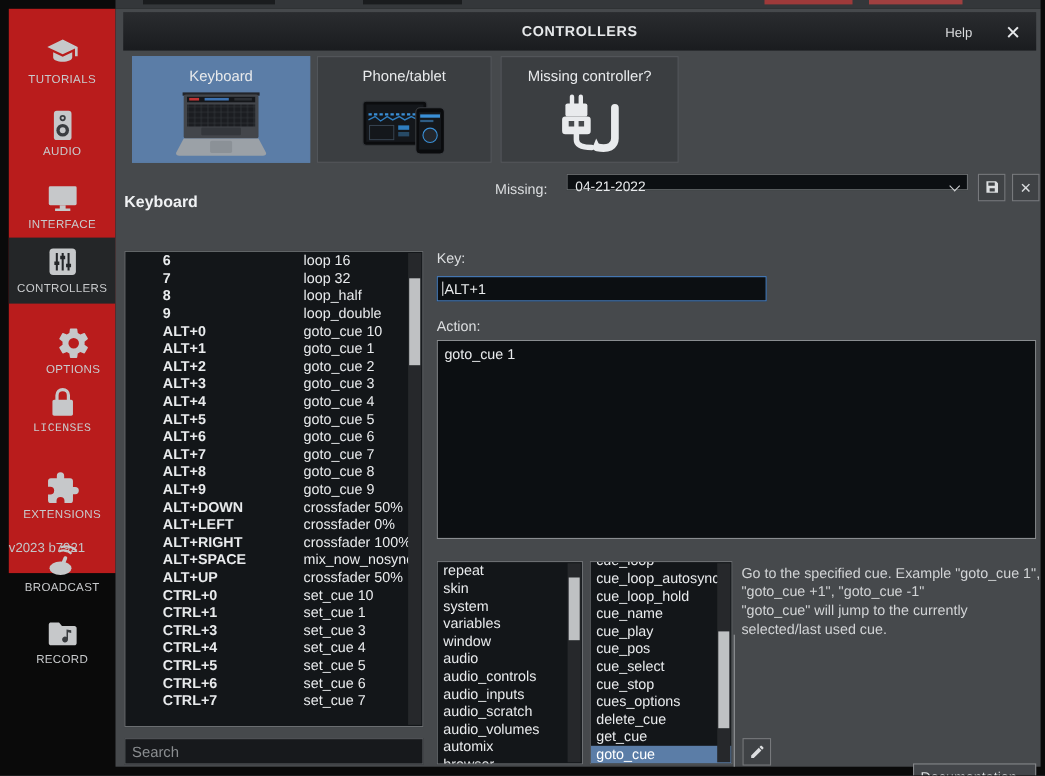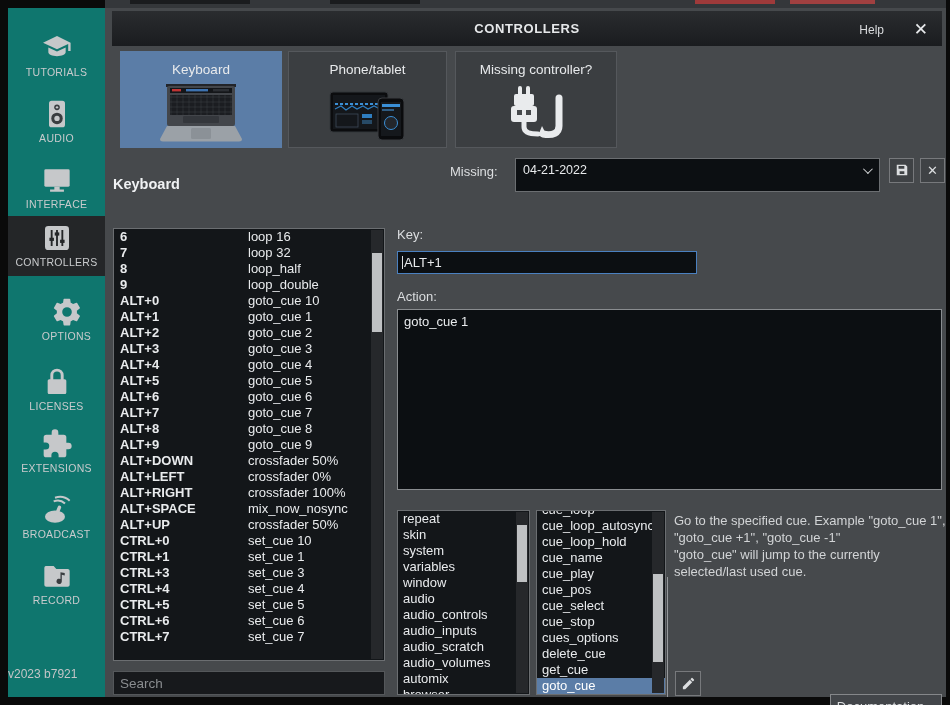--- a/index.html
+++ b/index.html
@@ -3,21 +3,21 @@
 <meta charset="utf-8">
 <style>
   * { margin:0; padding:0; box-sizing:border-box; }
   body { background:#000; font-family:"Liberation Sans", sans-serif; }
   .screen { position:relative; width:950px; height:705px; background:#0a0a0a; overflow:hidden; }
 
   
   .artifact { position:absolute; }
 
   
-  .sidebar { position:absolute; left:8px; top:8px; width:97px; height:689px; background:#0f766e; }
+  .sidebar { position:absolute; left:8px; top:8px; width:97px; height:513px; background:#b91c1c; }
   .side-item { position:absolute; left:0; width:97px; height:58px; text-align:center; cursor:pointer; }
   .side-item.selected { background:#242628; }
   .side-item .icn { display:block; margin:0 auto; width:32px; height:32px; }
   .side-item .lbl { display:block; margin-top:2px; font-size:10.5px; letter-spacing:.3px; color:#c9cbcd; }
   .version { position:absolute; left:0; bottom:16px; width:97px; text-align:left; color:#c3c5c7; font-size:12px; }
 
   
   .main { position:absolute; left:105px; top:8px; width:841px; height:689px; background:#46494c; }
 
   .hdr { position:absolute; left:7px; top:3px; width:830px; height:35px;
@@ -29,36 +29,36 @@
 
   
   .card { position:absolute; top:43px; height:97px; background:#3b3e41; border:1px solid #55585c;
           text-align:center; cursor:pointer; }
   .card .ct { display:block; margin-top:10px; color:#e8eaec; font-size:13.5px; }
   .card.selected { background:#5b7da7; border-color:#5b7da7; }
   .card .pic { position:absolute; left:0; right:0; top:30px; display:flex; justify-content:center; }
 
   
   .map-label { position:absolute; left:345px; top:156px; color:#dcdee0; font-size:13px; }
-  .map-select { position:absolute; left:410px; top:150px; width:365px; height:34px; background:#0c0f12;
+  .map-select { position:absolute; left:410px; top:150px; width:365px; height:15px; background:#0c0f12;
                 border:1px solid #6b6e71; color:#e8eaec; font-size:12.5px; line-height:22px;
                 padding-left:7px; cursor:pointer; }
   .map-select .chev { position:absolute; right:9px; top:8px; width:7px; height:7px;
                       border-right:1.6px solid #cfd1d3; border-bottom:1.6px solid #cfd1d3;
                       transform:rotate(45deg) translateY(-2px); }
   .sq-btn { position:absolute; top:150px; width:25px; height:25px; background:#3f4245;
             border:1px solid #77797c; color:#dcdee0; text-align:center; line-height:23px;
             font-size:13px; cursor:pointer; }
 
   .section-title { position:absolute; left:8px; top:168px; color:#f0f2f4; font-size:14.5px; font-weight:bold; }
 
   
   .klist { position:absolute; left:8px; top:220px; width:272px; height:433px; background:#131619;
            border:1px solid #6b6e71; overflow:hidden; }
-  .krow { height:16px; line-height:16px; font-size:13px; color:#e9ebed; white-space:nowrap; cursor:pointer; }
+  .krow { height:16px; line-height:16px; font-size:13px; color:#e9ebed; white-space:nowrap; cursor:pointer;padding-left:28px; }
   .krow .kkey { display:inline-block; width:134px; padding-left:6px; font-weight:bold; }
   .krow .kact { display:inline-block; }
   .sb { position:absolute; right:1px; top:1px; bottom:1px; width:12px; background:#26282b; cursor:pointer; }
   .sb .thumb { position:absolute; left:1px; right:1px; background:#bfc1c3; }
 
   .search { position:absolute; left:8px; top:663px; width:272px; height:24px; background:#17191c;
             border:1px solid #54575a; color:#e8eaec; font-size:13.5px; padding:0 6px;
             font-family:"Liberation Sans", sans-serif; }
   .search::placeholder { color:#8a8d90; }
 
@@ -146,21 +146,21 @@
       <span class="lbl">CONTROLLERS</span>
     </div>
 
     <div class="side-item" style="top:288px;padding-left:20px;">
       <svg class="icn" viewBox="0 0 24 24">
         <path fill="#c6c8ca" fill-rule="evenodd" d="M19.4 13c.04-.32.06-.65.06-1s-.02-.68-.06-1l2.1-1.65a.5.5 0 0 0 .12-.64l-2-3.46a.5.5 0 0 0-.6-.22l-2.5 1a7.3 7.3 0 0 0-1.73-1l-.38-2.65A.5.5 0 0 0 13.9 2h-4a.5.5 0 0 0-.5.42L9.04 5.07c-.63.26-1.2.6-1.73 1l-2.49-1a.5.5 0 0 0-.6.22l-2 3.46a.5.5 0 0 0 .11.64L4.43 11c-.04.32-.06.65-.06 1s.02.68.06 1l-2.1 1.65a.5.5 0 0 0-.12.64l2 3.46c.14.24.4.33.61.22l2.49-1c.53.4 1.1.74 1.73 1l.38 2.65c.04.24.25.42.5.42h4c.25 0 .46-.18.5-.42l.37-2.65c.63-.26 1.2-.6 1.73-1l2.5 1c.24.1.46.02.6-.22l2-3.46a.5.5 0 0 0-.12-.64L19.4 13zM12 15.6a3.6 3.6 0 1 1 0-7.2 3.6 3.6 0 0 1 0 7.2z"></path>
       </svg>
       <span class="lbl">OPTIONS</span>
     </div>
 
-    <div class="side-item" style="top:358px;">
+    <div class="side-item" style="top:342px;font-family:Liberation Mono, monospace;">
       <svg class="icn" viewBox="0 0 24 24">
         <path fill="#c6c8ca" fill-rule="evenodd" d="M7 10V7a5 5 0 0 1 10 0v3h.8c.66 0 1.2.54 1.2 1.2v8.6c0 .66-.54 1.2-1.2 1.2H6.2c-.66 0-1.2-.54-1.2-1.2v-8.6c0-.66.54-1.2 1.2-1.2H7zm2.2 0h5.6V7a2.8 2.8 0 0 0-5.6 0v3z"></path>
       </svg>
       <span class="lbl">LICENSES</span>
     </div>
 
     <div class="side-item" style="top:420px;">
       <svg class="icn" viewBox="0 0 24 24">
         <path fill="#c6c8ca" d="M20.5 11H19V7a2 2 0 0 0-2-2h-4V3.5a2.5 2.5 0 0 0-5 0V5H4a2 2 0 0 0-2 2v3.8h1.5a2.7 2.7 0 0 1 0 5.4H2V20a2 2 0 0 0 2 2h3.8v-1.5a2.7 2.7 0 0 1 5.4 0V22H17a2 2 0 0 0 2-2v-4h1.5a2.5 2.5 0 0 0 0-5z"></path>
       </svg>

